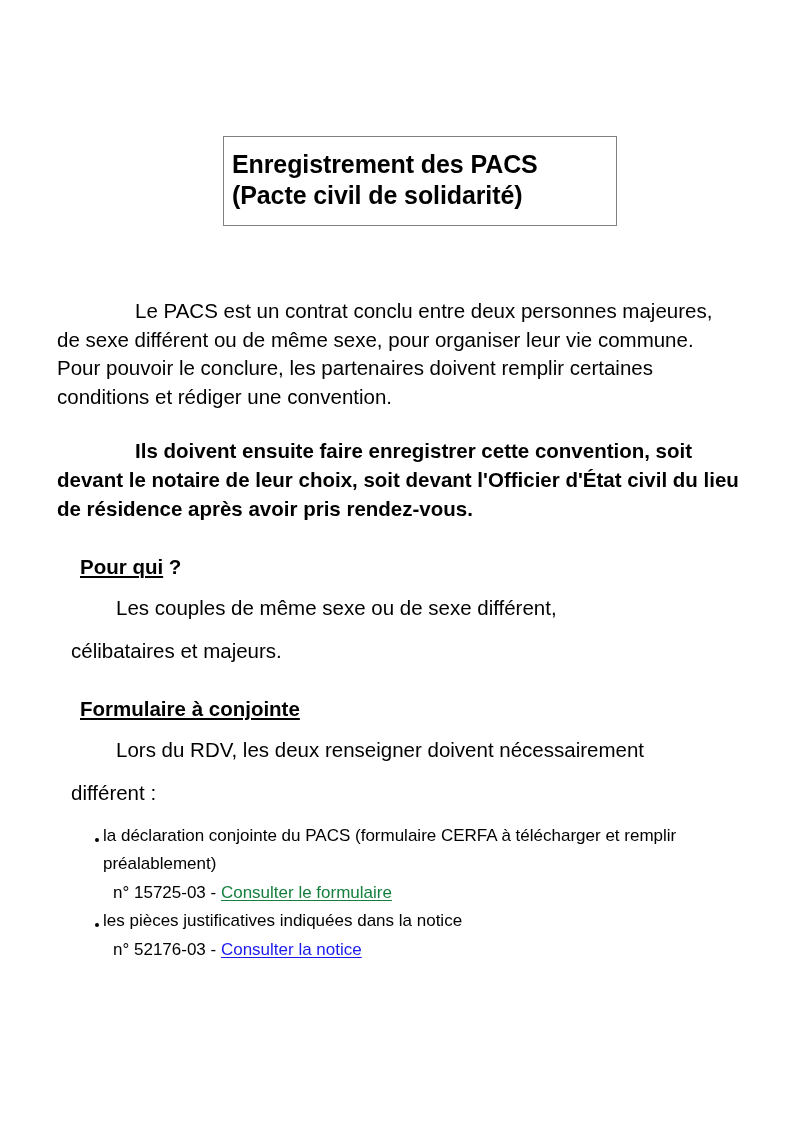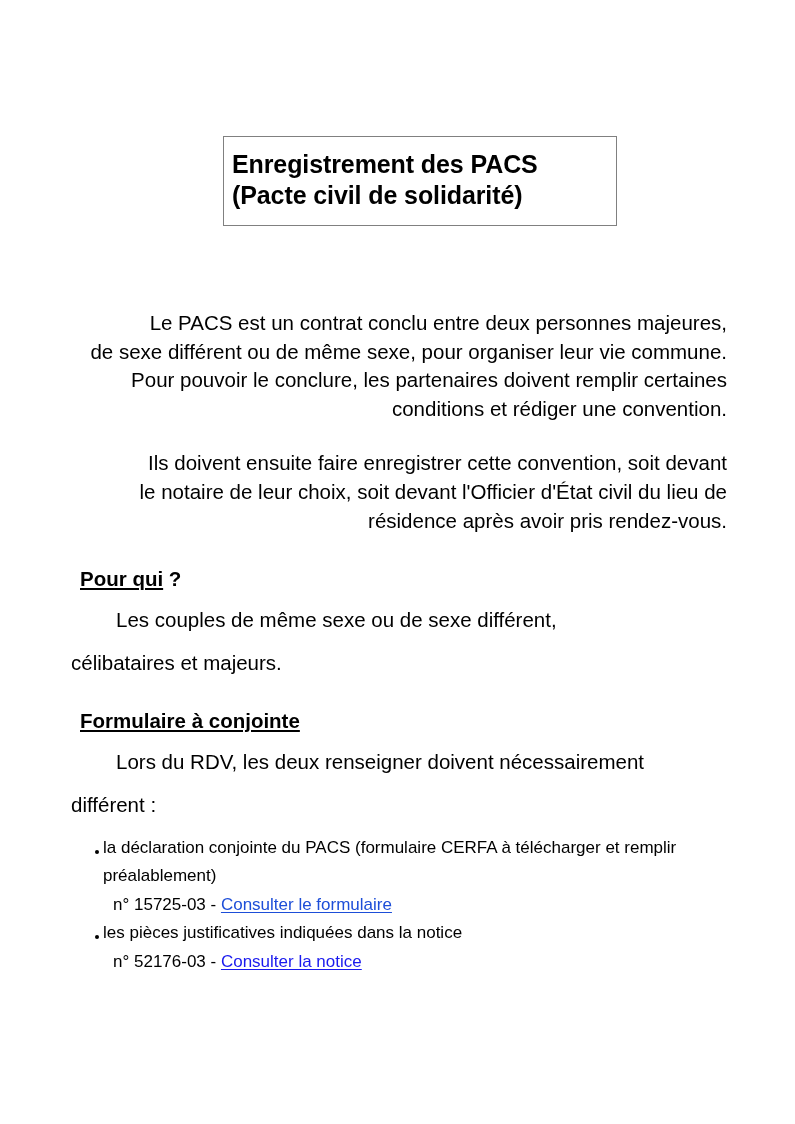--- a/index.html
+++ b/index.html
@@ -44,27 +44,28 @@
 
   
   .content {
     position: absolute;
     left: 57px;
     top: 297px;
     width: 682px;
   }
 
   .para {
-    text-align: right;
+    text-align: left;
     font-size: 20.5px;
     line-height: 28.6px;
-    margin: 12px;
+    margin: 0;
   }
   .para + .para {
     margin-top: 26px;
+    font-weight: bold;
   }
   .para .indent-sp {
     display: inline-block;
     width: 78px;
   }
 
   
   .section {
     margin-top: 30px;
   }
@@ -156,21 +157,21 @@
       <p class="body-line"><span class="ind-sm"></span><span>Les couples de même sexe ou de sexe différent,</span></p>
       <p class="body-line">célibataires et majeurs.</p>
     </div>
 
     <div class="section">
       <p class="heading"><span class="u">Formulaire à conjointe</span><span class="q"></span></p>
       <p class="body-line"><span class="ind-sm"></span><span>Lors du RDV, les deux renseigner doivent nécessairement</span></p>
       <p class="body-line">différent :</p>
 
       <ul class="bullets">
-        <li><span>la déclaration conjointe du PACS (formulaire CERFA à télécharger et remplir préalablement)</span><span class="cont"><span>n° 15725-03 - </span><a class="doclink" href="#" style="color: #1d4ed8;">Consulter le formulaire</a></span></li>
+        <li><span>la déclaration conjointe du PACS (formulaire CERFA à télécharger et remplir préalablement)</span><span class="cont"><span>n° 15725-03 - </span><a class="doclink" href="#" style="color: #15803d;">Consulter le formulaire</a></span></li>
 
         <li><span>les pièces justificatives indiquées dans la notice</span><span class="cont"><span>n° 52176-03 - </span><a class="doclink" href="#" style="color: rgb(26, 26, 238); text-align: center;">Consulter la notice</a></span></li>
       </ul>
     </div>
 
 
   </div>
 </div>
 
 </body></html>

